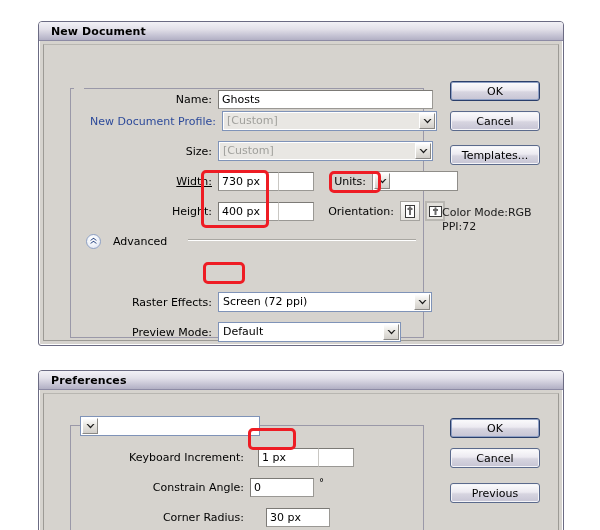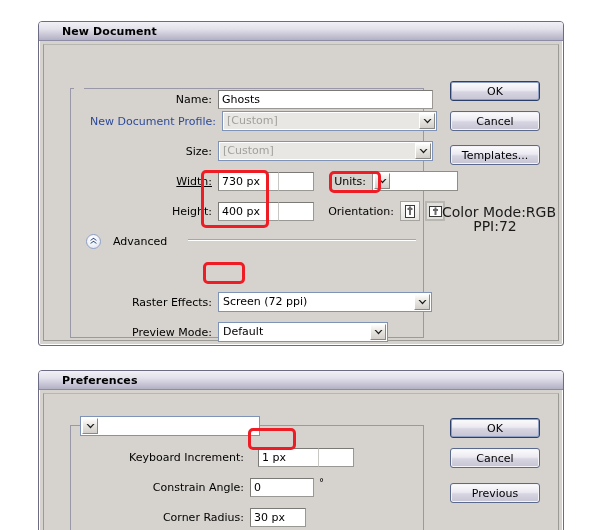--- a/index.html
+++ b/index.html
@@ -26,21 +26,21 @@
     box-sizing: border-box;
     box-shadow: 0 0 0 1px #ffffff inset;
   }
   .titlebar {
     height: 19px;
     background: linear-gradient(to bottom, #f2f1f6 0%, #e2e0e9 40%, #c3c1d2 78%, #b2b0c4 100%);
     border-bottom: 1px solid #8d8ba5;
     border-radius: 3px 3px 0 0;
     display: flex;
     align-items: center;
-    padding-left: 23px;
+    padding-left: 12px;
     box-sizing: border-box;
   }
   .titlebar-text {
     font-size: 11px;
     font-weight: bold;
     color: #000000;
     letter-spacing: 0.1px;
   }
   .dialog-body {
     position: absolute;
@@ -213,23 +213,23 @@
   .rule {
     position: absolute;
     height: 1px;
     background: #a9a7a2;
     border-bottom: 1px solid #ffffff;
   }
 
   
   .info-text {
     position: absolute;
-    font-size: 14px;
+    font-size: 11px;
     color: #1a1a1a;
-    text-align: center;
+    text-align: left;
     line-height: 15px;
     white-space: nowrap;
   }
 
   
   .redbox {
     position: absolute;
     border: 3px solid #ee1c24;
     border-radius: 5px;
     box-sizing: border-box;
@@ -346,21 +346,21 @@
         <div class="combo-arrow">
           <svg width="9" height="7" viewBox="0 0 9 7">
               <path d="M0.5 1 L4.5 5.5 L8.5 1 L7 1 L4.5 3.6 L2 1 Z" fill="#1b1b1b"></path>
             </svg>
         </div>
       </div>
     </div>
 
     <div class="row" style="left:82px; top:277px; width:330px;">
       <div class="field-label" style="width:86px;">Preview Mode:</div>
-      <div class="combo" style="width:170px; margin-left:6px;">
+      <div class="combo" style="width:183px; margin-left:6px;">
         <div class="combo-text">Default</div>
         <div class="combo-arrow">
           <svg width="9" height="7" viewBox="0 0 9 7">
               <path d="M0.5 1 L4.5 5.5 L8.5 1 L7 1 L4.5 3.6 L2 1 Z" fill="#1b1b1b"></path>
             </svg>
         </div>
       </div>
     </div>
 
     <div class="btn default" style="position:absolute; left:406px; top:36px; width:90px;">OK</div>
@@ -402,21 +402,21 @@
     </div>
 
     <div class="row" style="left:82px; top:83px; width:300px;">
       <div class="field-label" style="width:118px;">Constrain Angle:</div>
       <div class="textinput" style="width:64px; margin-left:6px;">0</div>
       <div class="field-label" style="margin-left:5px; align-self:flex-start; font-size:10px;">°</div>
     </div>
 
     <div class="row" style="left:82px; top:113px; width:300px;">
       <div class="field-label" style="width:118px;">Corner Radius:</div>
-      <div class="textinput" style="width:56px; margin-left:6px;">30 px</div>
+      <div class="textinput" style="width:64px; margin-left:22px;">30 px</div>
     </div>
 
     <div class="btn default" style="position:absolute; left:406px; top:24px; width:90px;">OK</div>
     <div class="btn" style="position:absolute; left:406px; top:54px; width:90px;">Cancel</div>
     <div class="btn" style="position:absolute; left:406px; top:89px; width:90px;">Previous</div>
 
   </div>
 
   <div class="redbox" style="left:209px; top:57px; width:48px; height:22px;"></div>
 </div>

